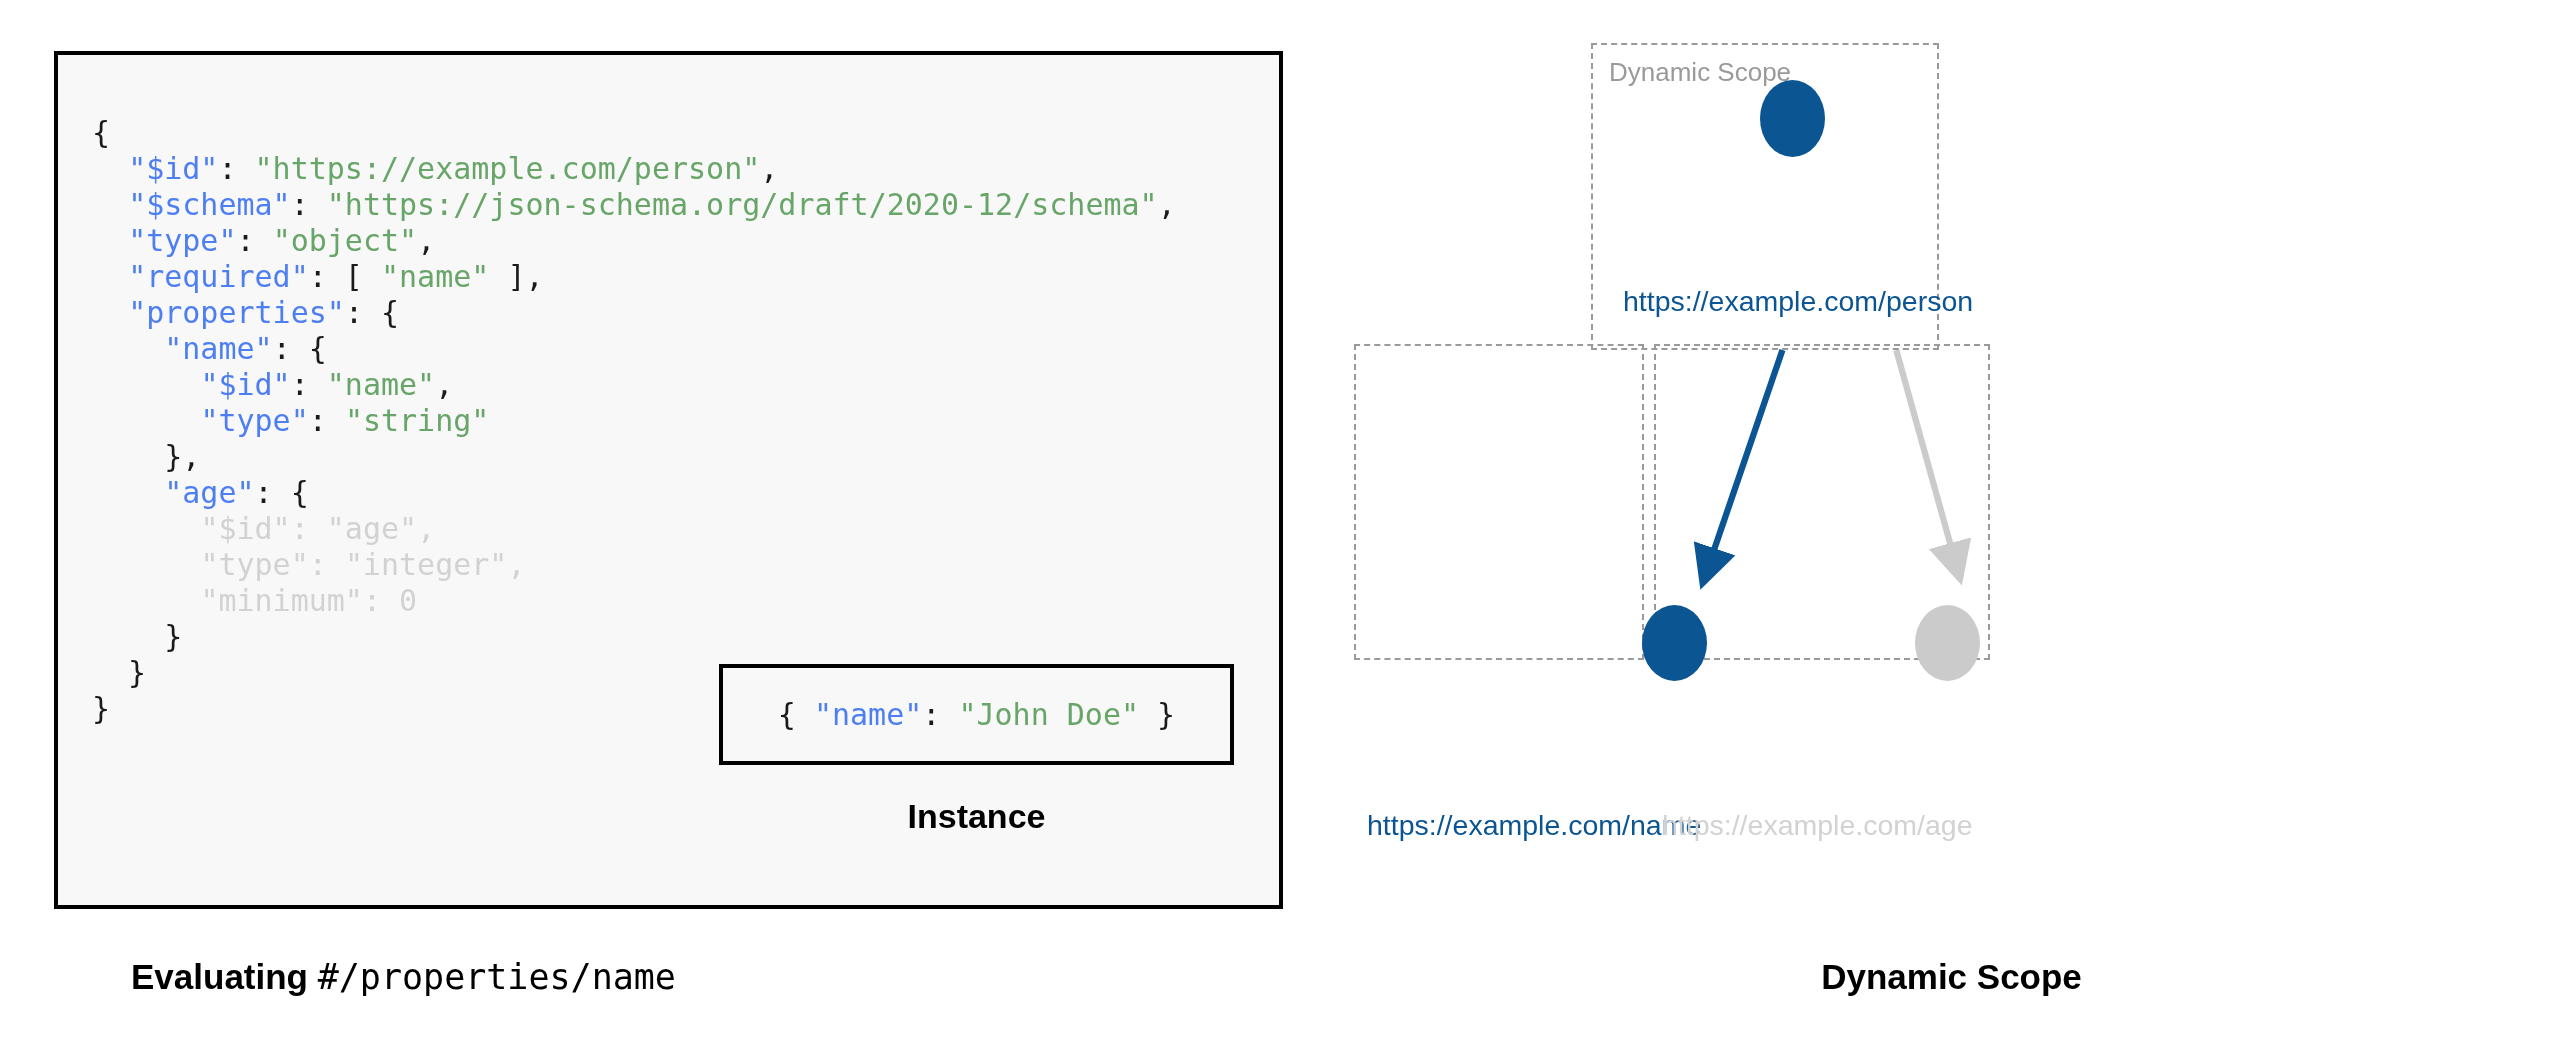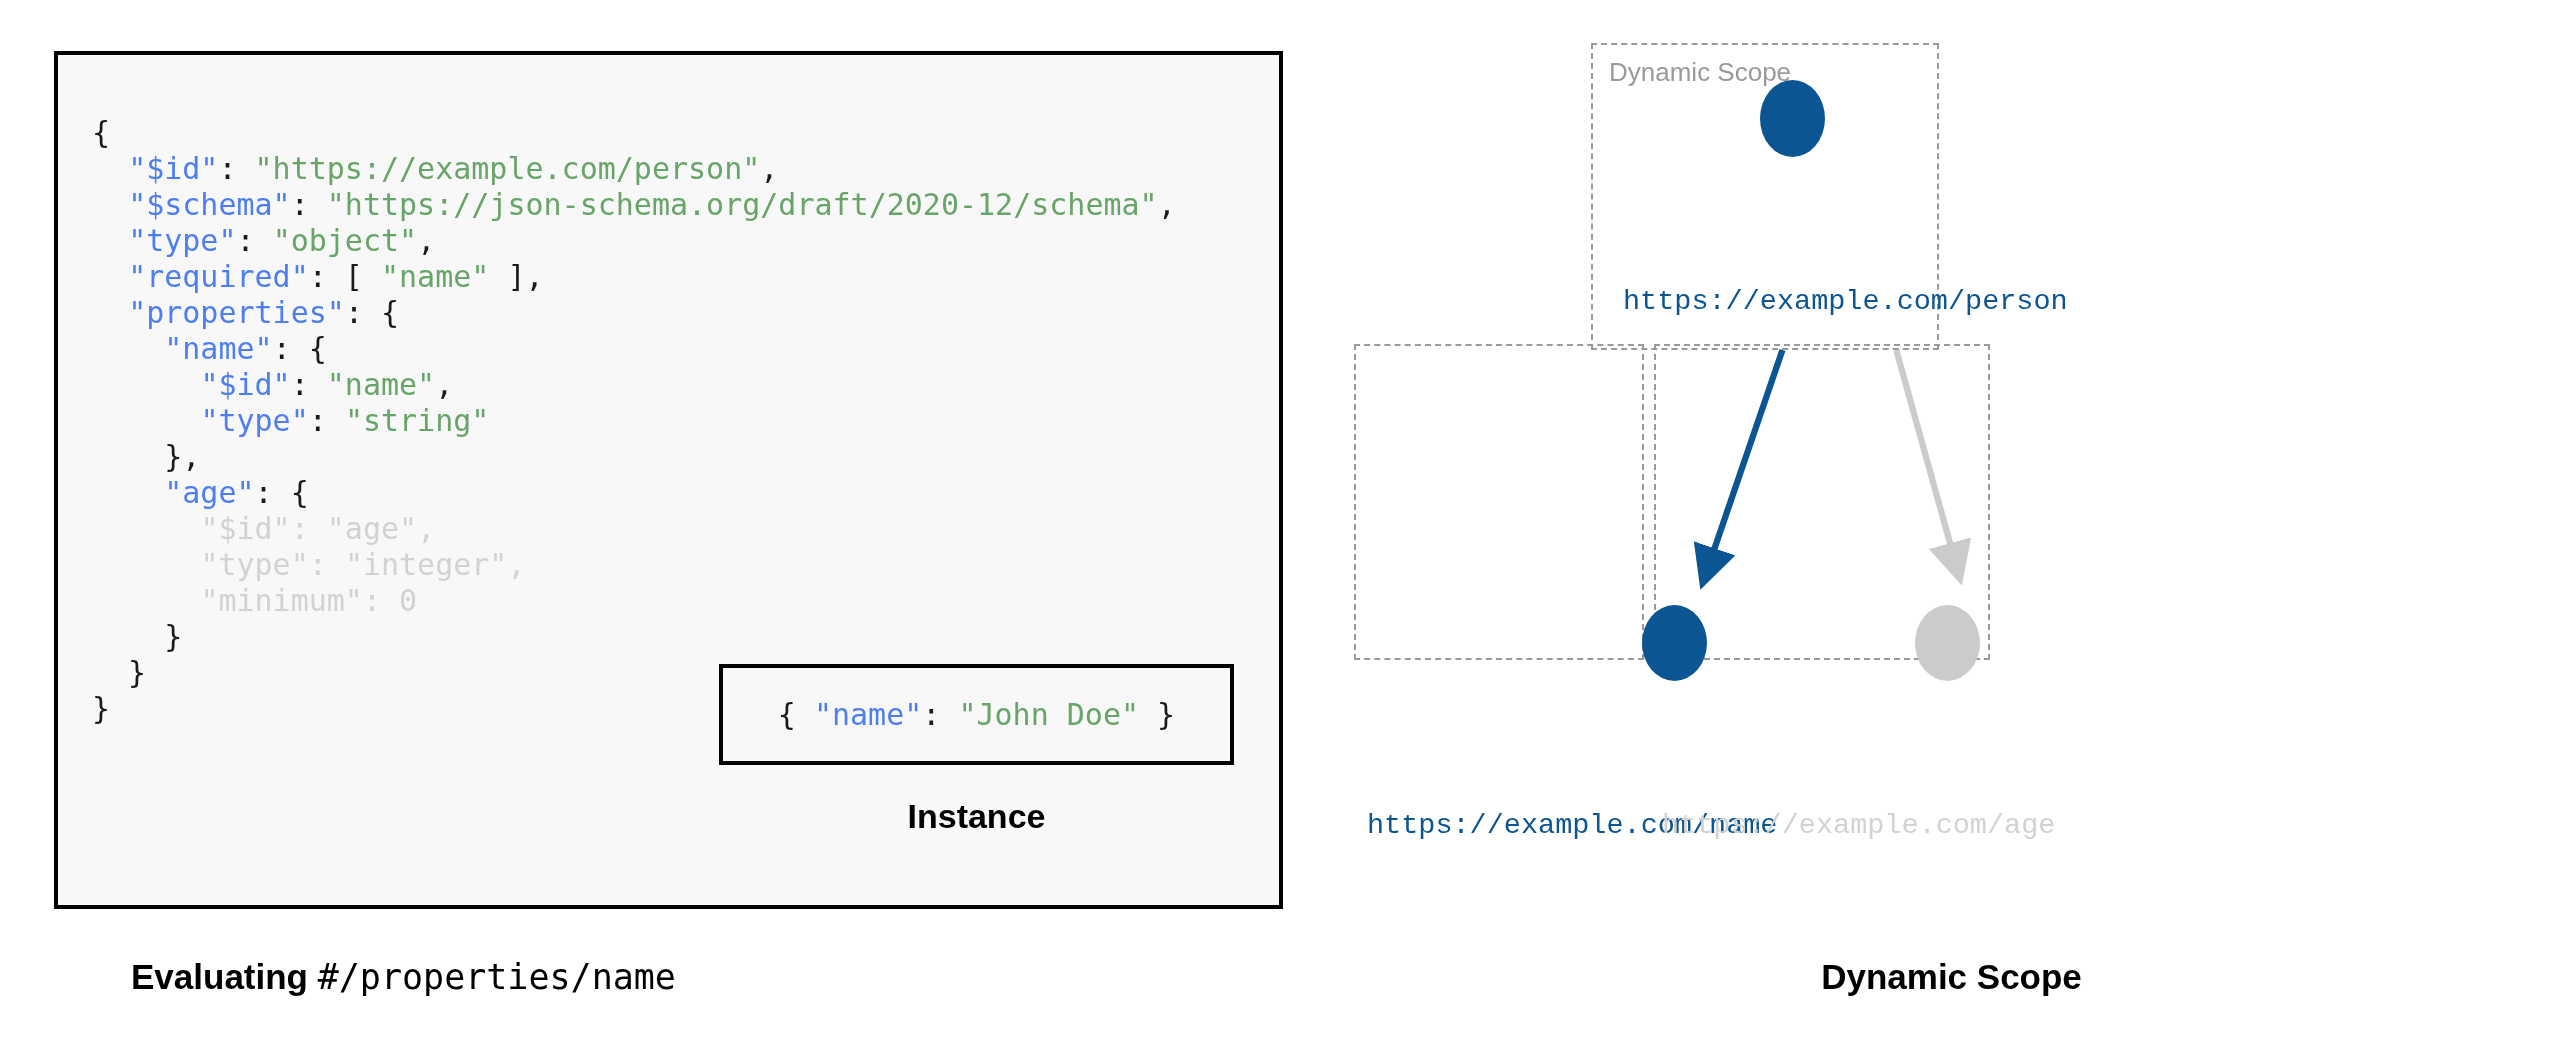--- a/index.html
+++ b/index.html
@@ -168,21 +168,21 @@
   #node-age-circle {
     left: 588px;
     top: 605px;
     width: 65px;
     height: 76px;
     background: #cbcbcb;
   }
 
   .node-label {
     position: absolute;
-    font-family: Liberation Mono, monospace;
+    font-family: Liberation Sans, sans-serif;
     font-size: 28.5px;
     white-space: nowrap;
   }
   #node-person-label {
     left: 296px;
     top: 285px;
     color: #0b5593;
   }
   #node-name-label {
     left: 40px;

